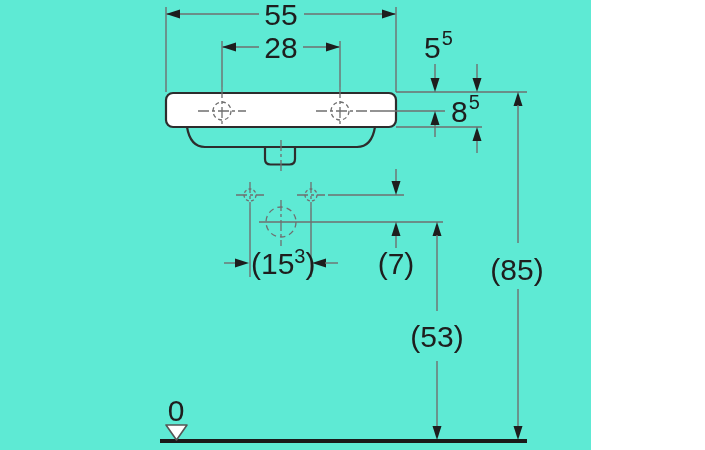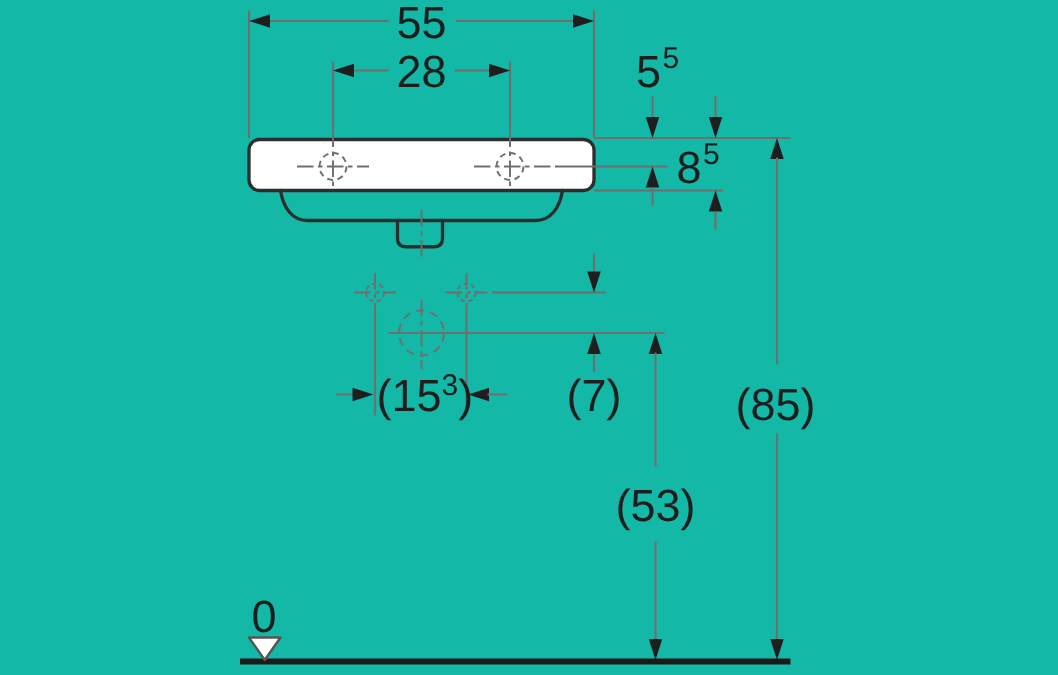--- a/index.html
+++ b/index.html
@@ -1,16 +1,16 @@
 <!DOCTYPE html>
 <html><head>
 <meta charset="utf-8">
 <style>
   html,body{margin:0;padding:0;background:#ffffff;}
-  .stage{position:relative;width:705px;height:450px;background:#14b8a6;overflow:hidden;}
+  .stage{position:relative;width:591px;height:450px;background:#5eead4;overflow:hidden;}
   svg{display:block;}
   text{font-family:"Liberation Sans","DejaVu Sans",sans-serif;fill:#1e1e1e;font-size:30px;}
   .sup{font-size:20px;}
   .mainsize{font-size:30px;}
   .mid{text-anchor:middle;}
   .outline{fill:none;stroke:#2d2d2d;stroke-width:2.2;stroke-linejoin:round;stroke-linecap:round;}
   .outline-filled{fill:#ffffff;stroke:#2d2d2d;stroke-width:2.2;stroke-linejoin:round;}
   .thin{fill:none;stroke:#6f6f6f;stroke-width:1.4;}
   .cline{fill:none;stroke:#6f6f6f;stroke-width:1.3;stroke-dasharray:11 3 3 3;}
   .dcirc{fill:none;stroke:#6f6f6f;stroke-width:1.3;}

